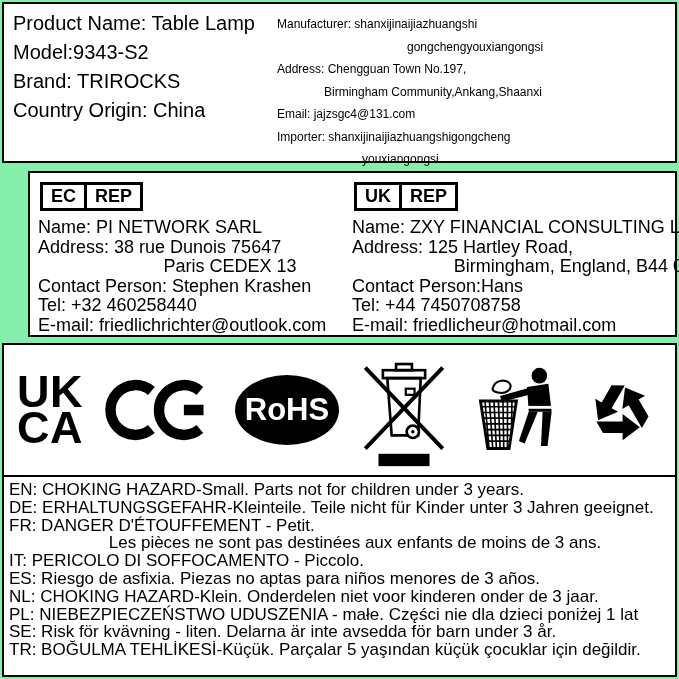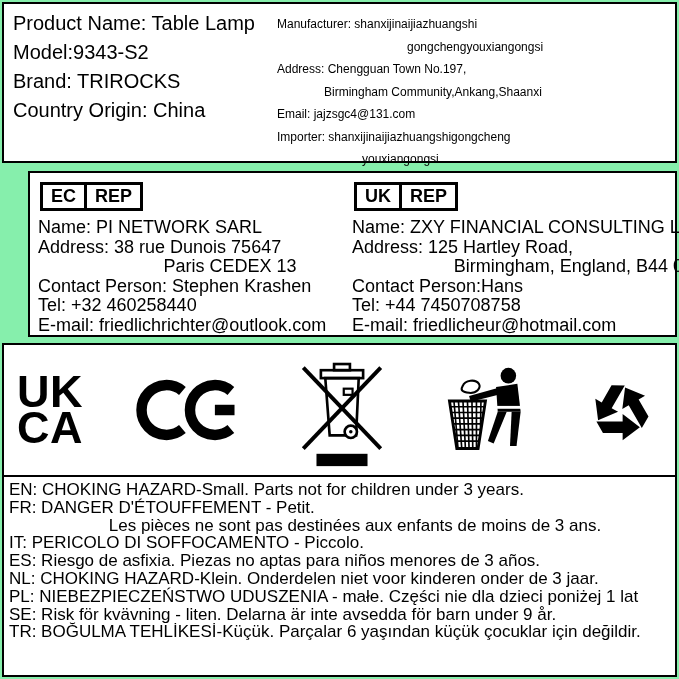--- a/index.html
+++ b/index.html
@@ -99,20 +99,23 @@
       <div>UK</div>
       <div>CA</div>
     </div>
 
     <svg class="sym" width="110" height="76" viewBox="0 0 168 100">
       <path d="M72.4 20.9 A38 38 0 1 0 72.4 79.1" fill="none" stroke="#000" stroke-width="16"></path>
       <path d="M146.4 20.9 A38 38 0 1 0 146.4 79.1" fill="none" stroke="#000" stroke-width="16"></path>
       <path d="M122 50 L152 50" fill="none" stroke="#000" stroke-width="16"></path>
     </svg>
 
+    <div class="rohs">
+      <span>RoHS</span>
+    </div>
 
     <svg class="sym weee-wrap" width="88" height="110" viewBox="0 0 100 125">
       <rect x="41" y="8" width="18" height="7" fill="none" stroke="#000" stroke-width="3"></rect>
       <rect x="26" y="15" width="48" height="9" fill="none" stroke="#000" stroke-width="3"></rect>
       <path d="M31 24 L69 24 L66 89 L36 89 Z" fill="none" stroke="#000" stroke-width="3"></path>
       <rect x="52" y="36" width="10" height="7" fill="none" stroke="#000" stroke-width="2.5"></rect>
       <circle cx="60" cy="85" r="7" fill="#fff" stroke="#000" stroke-width="3"></circle>
       <circle cx="60" cy="85" r="2" fill="#000"></circle>
       <line x1="6" y1="12" x2="94" y2="104" stroke="#000" stroke-width="4.5"></line>
       <line x1="94" y1="12" x2="6" y2="104" stroke="#000" stroke-width="4.5"></line>
@@ -155,23 +158,24 @@
 
     <svg class="sym" width="82" height="82" viewBox="0 0 100 100">
       <path d="M20 64 L52 64 L52 55 L73 71 L52 87 L52 78 L28 78 Z" fill="#000"></path>
       <path d="M20 64 L52 64 L52 55 L73 71 L52 87 L52 78 L28 78 Z" fill="#000" transform="rotate(120 50 52)"></path>
       <path d="M20 64 L52 64 L52 55 L73 71 L52 87 L52 78 L28 78 Z" fill="#000" transform="rotate(240 50 52)"></path>
     </svg>
   </div>
 
   <div class="box box-warn">
     <div class="warn-ln">EN: CHOKING HAZARD-Small. Parts not for children under 3 years.</div>
+    <div class="warn-ln">DE: ERHALTUNGSGEFAHR-Kleinteile. Teile nicht für Kinder unter 3 Jahren geeignet.</div>
     <div class="warn-ln">FR: DANGER D'ÉTOUFFEMENT - Petit.</div>
     <div class="warn-ln w-ind">Les pièces ne sont pas destinées aux enfants de moins de 3 ans.</div>
     <div class="warn-ln">IT: PERICOLO DI SOFFOCAMENTO - Piccolo.</div>
     <div class="warn-ln">ES: Riesgo de asfixia. Piezas no aptas para niños menores de 3 años.</div>
     <div class="warn-ln">NL: CHOKING HAZARD-Klein. Onderdelen niet voor kinderen onder de 3 jaar.</div>
     <div class="warn-ln">PL: NIEBEZPIECZEŃSTWO UDUSZENIA - małe. Części nie dla dzieci poniżej 1 lat</div>
-    <div class="warn-ln">SE: Risk för kvävning - liten. Delarna är inte avsedda för barn under 9 år.</div>
-    <div class="warn-ln">TR: BOĞULMA TEHLİKESİ-Küçük. Parçalar 6 yaşından küçük çocuklar için değildir.</div>
+    <div class="warn-ln">SE: Risk för kvävning - liten. Delarna är inte avsedda för barn under 3 år.</div>
+    <div class="warn-ln">TR: BOĞULMA TEHLİKESİ-Küçük. Parçalar 5 yaşından küçük çocuklar için değildir.</div>
   </div>
 
 </div>
 
 </body></html>

